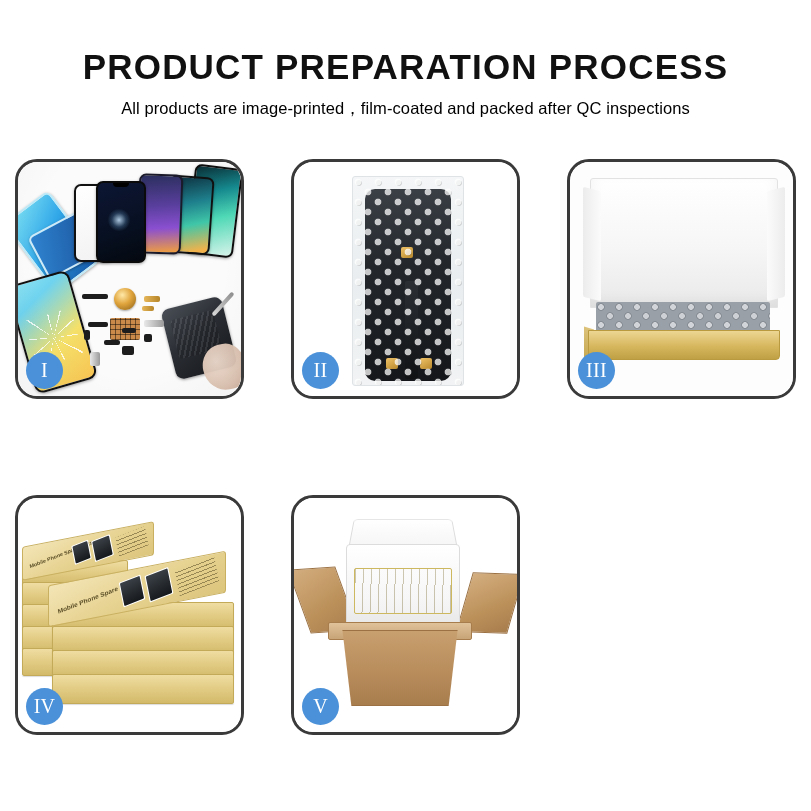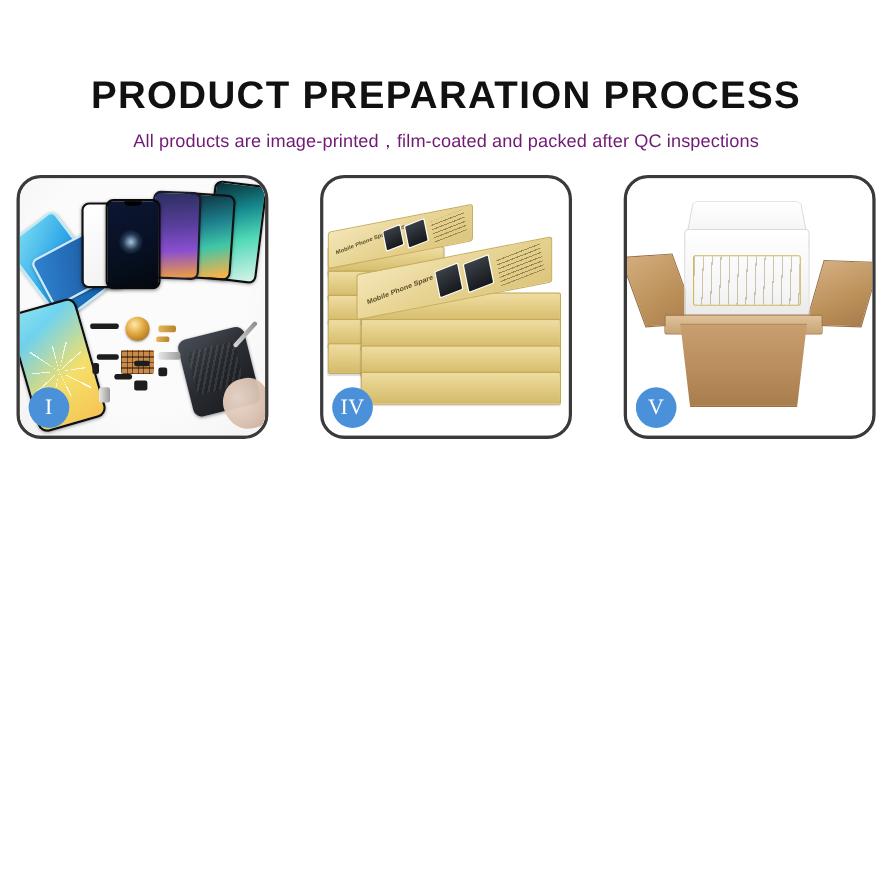--- a/index.html
+++ b/index.html
@@ -18,35 +18,35 @@
   
   .header {
     position: absolute;
     left: 0;
     top: 0;
     width: 811px;
     text-align: center;
   }
   .page-title {
     margin: 0;
-    padding-top: 68px;
+    padding-top: 48px;
     font-family: "Liberation Sans", sans-serif;
     font-size: 35px;
     font-weight: bold;
     letter-spacing: 1.2px;
     color: #111111;
     line-height: 1.1;
   }
   .page-subtitle {
     margin: 0;
     padding-top: 11px;
     font-family: "Liberation Sans", sans-serif;
     font-size: 16.5px;
     font-weight: normal;
-    color: #701a75;
+    color: #000000;
     letter-spacing: 0.1px;
   }
 
   
   .grid {
     position: absolute;
     left: 15px;
     top: 159px;
     width: 781px;
     height: 576px;
@@ -467,21 +467,48 @@
       <div class="prt" style="left:126px; top:172px; width:8px; height:8px;"></div>
       <div class="prt silver" style="left:72px; top:190px; width:10px; height:14px;"></div>
       <div class="prt" style="left:104px; top:166px; width:14px; height:5px;"></div>
       <div class="tweezer"></div>
       <div class="hand"></div>
       <div class="noise-soft"></div>
     </div>
     <div class="badge">I</div>
   </div>
 
-
+  <div class="panel">
+    <div class="panel-media">
+      <div class="p2-bg"></div>
+      <div class="bubble-pack">
+        <div class="lcd-inner">
+          <div class="flex-strip"></div>
+          <div class="flex-pad" style="left:42%; top:30%;"></div>
+          <div class="flex-pad" style="left:24%; bottom:6%;"></div>
+          <div class="flex-pad" style="right:22%; bottom:6%;"></div>
+        </div>
+        <div class="bubbles-shade"></div>
+        <div class="bubbles"></div>
+      </div>
+    </div>
+    <div class="badge">II</div>
+  </div>
+
+  <div class="panel">
+    <div class="panel-media">
+      <div class="p3-bg"></div>
+      <div class="box3-lid"></div>
+      <div class="box3-tray"></div>
+      <div class="box3-foam"></div>
+      <div class="box3-frontflap"></div>
+      <div class="box3-front"></div>
+    </div>
+    <div class="badge">III</div>
+  </div>
 
   <div class="panel">
     <div class="panel-media">
       <div class="p4-bg"></div>
       <div class="stack">
 
         <div class="gbox" style="left:0px;  top:44px;  width:104px; height:24px;"></div>
         <div class="gbox" style="left:0px;  top:66px;  width:104px; height:24px;"></div>
         <div class="gbox" style="left:0px;  top:88px;  width:104px; height:24px;"></div>
         <div class="gbox" style="left:0px;  top:110px; width:104px; height:24px;"></div>

